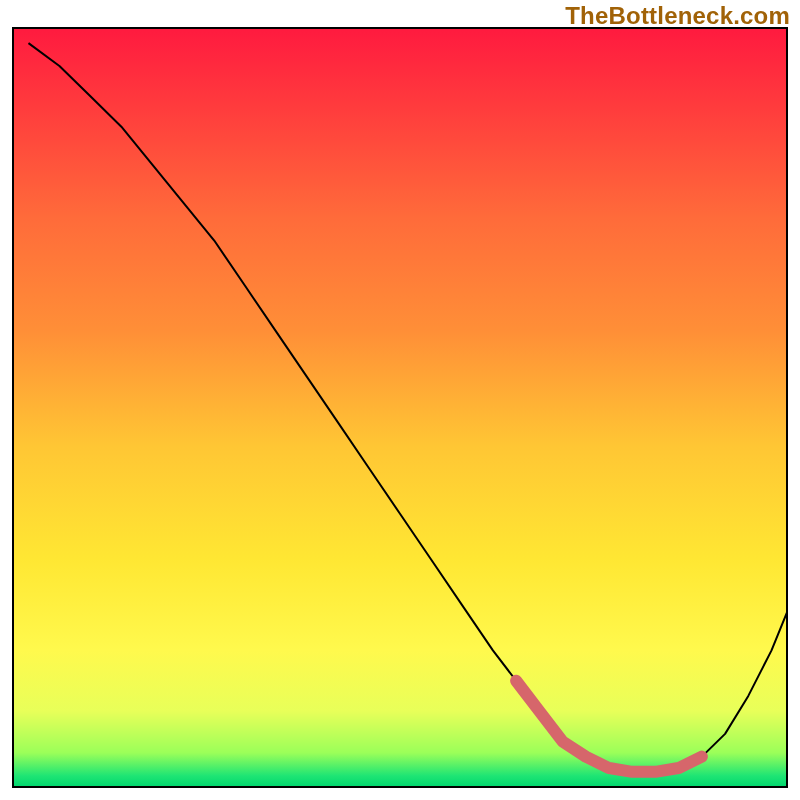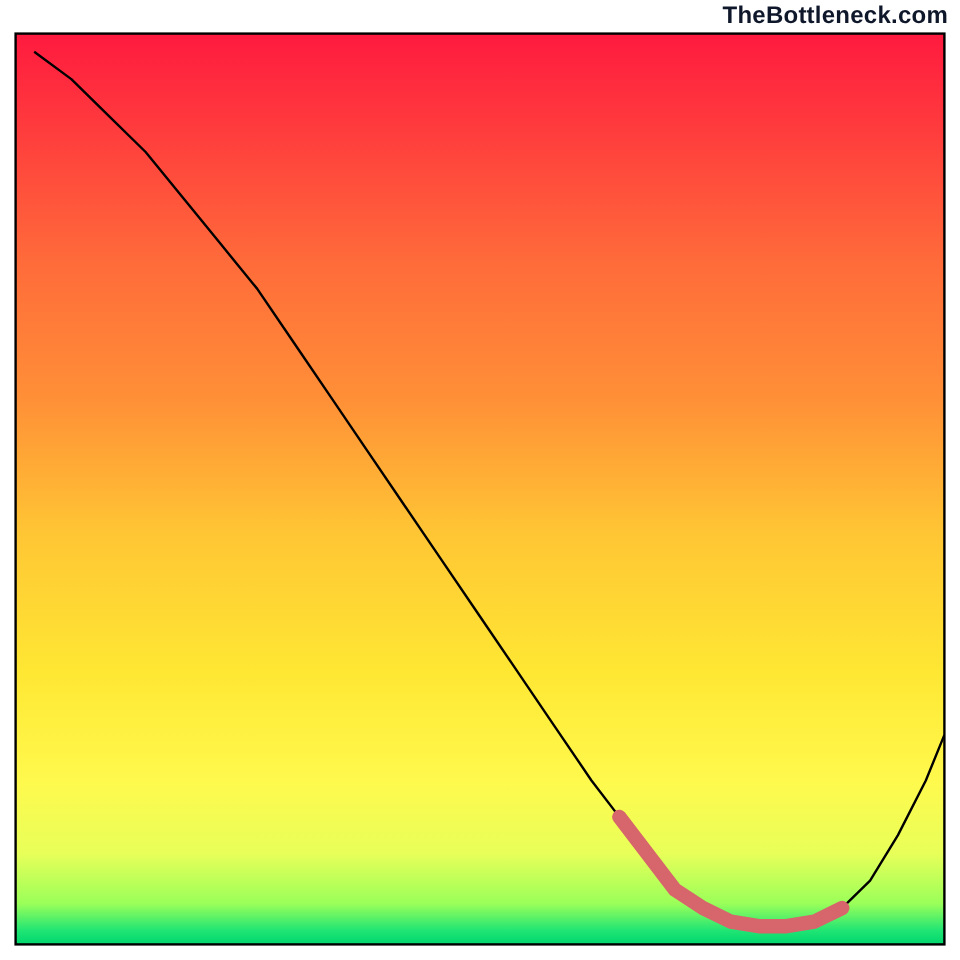--- a/index.html
+++ b/index.html
@@ -13,23 +13,23 @@
   }
   .stage {
     position: relative;
     width: 800px;
     height: 800px;
   }
   .watermark {
     position: absolute;
     top: 2px;
     right: 10px;
-    font-size: 20px;
+    font-size: 24px;
     font-weight: bold;
-    color: #0f172a;
+    color: #a16207;
     letter-spacing: 0.2px;
     user-select: none;
   }
   svg.chart {
     position: absolute;
     left: 0;
     top: 0;
     width: 800px;
     height: 800px;
     display: block;

